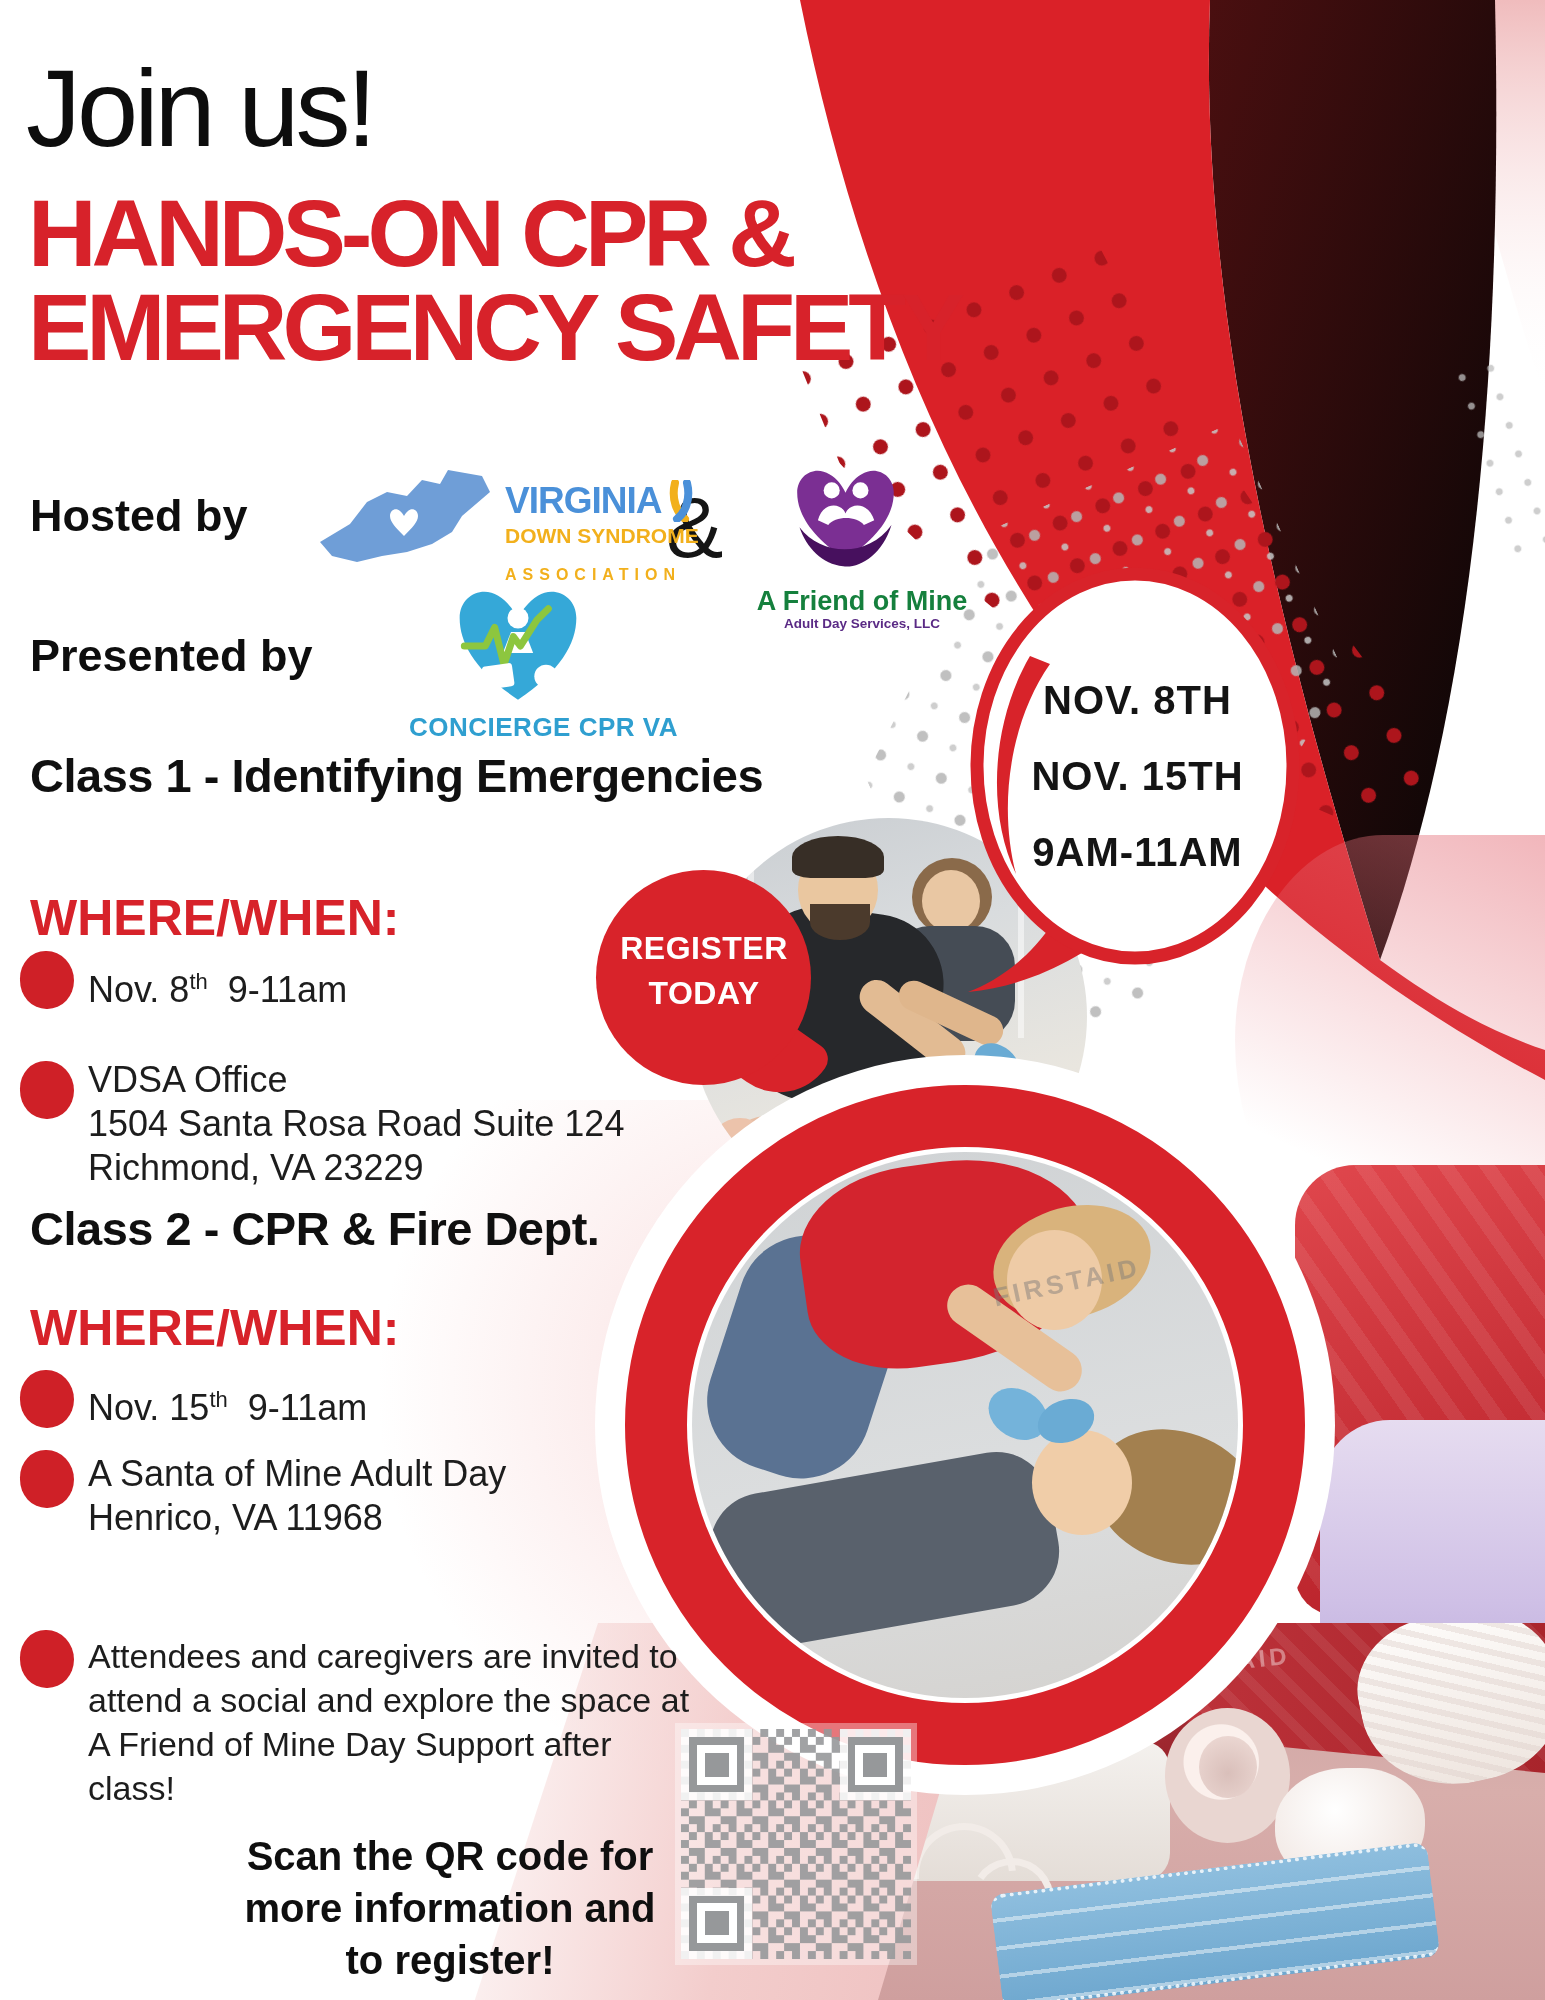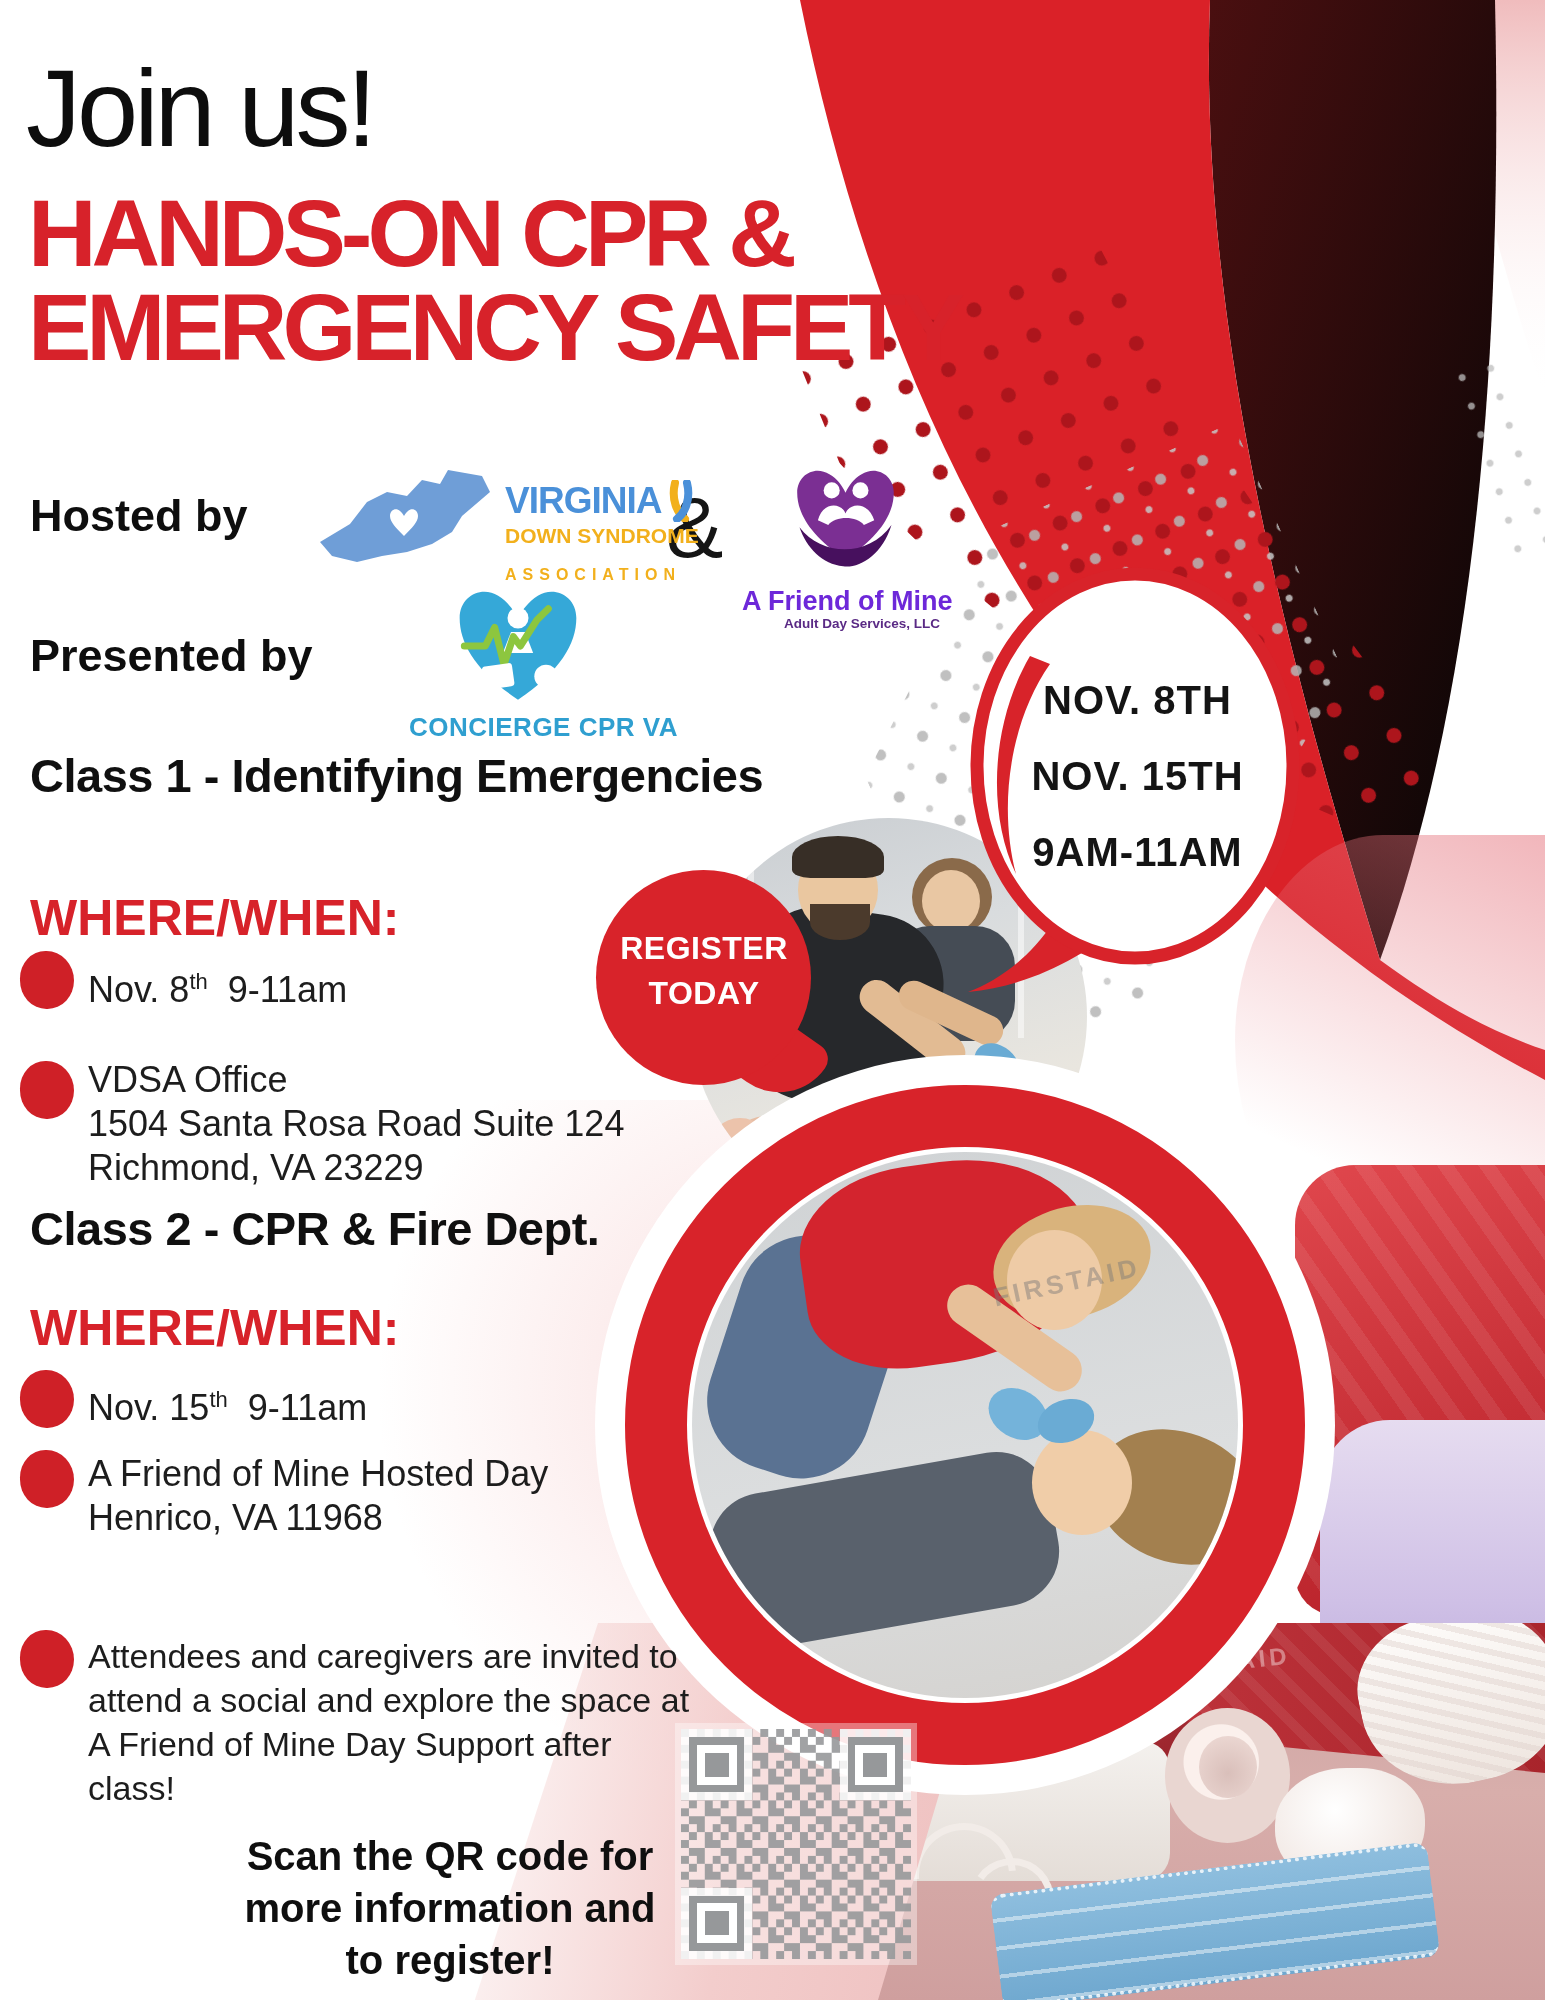--- a/index.html
+++ b/index.html
@@ -31,21 +31,21 @@
         line-height:52px;color:#0f0f0f;}
 
   
   .vdsa-map{left:312px;top:462px;}
   .vdsa-text{left:505px;top:480px;width:260px;}
   .vdsa-name{font-size:37px;font-weight:800;color:#4a90d9;letter-spacing:-1px;display:inline-block;}
   .vdsa-l2{font-size:21px;font-weight:800;color:#f2b01c;margin-top:2px;}
   .vdsa-l3{font-size:16px;font-weight:700;color:#f2b01c;letter-spacing:6px;margin-top:18px;}
   .ribbon{display:inline-block;vertical-align:top;margin-left:2px;}
   .afom-heart{left:788px;top:458px;}
-  .afom-name{left:742px;top:586px;width:240px;text-align:left;font-size:27px;font-weight:800;color:#6d28d9;}
+  .afom-name{left:742px;top:586px;width:240px;text-align:center;font-size:27px;font-weight:800;color:#15803d;}
   .afom-sub{left:742px;top:616px;width:240px;text-align:center;font-size:13.5px;font-weight:700;color:#5a2a85;}
   .ccpr-heart{left:448px;top:576px;}
   .ccpr-name{left:348px;top:712px;width:330px;text-align:right;font-size:26px;font-weight:800;color:#2f9fd0;letter-spacing:.5px;}
 
   
   .corner-svg{left:745px;top:0;}
   .gray-dots{left:875px;top:498px;width:480px;height:500px;
     background-image:radial-gradient(circle,#b5b5b5 5px,rgba(0,0,0,0) 6px),
                      radial-gradient(circle,#c6c6c6 3px,rgba(0,0,0,0) 4px);
     background-size:46px 46px,46px 46px;background-position:0 0,23px 23px;
@@ -331,21 +331,21 @@
   <div class="abs class-h c2">Class 2 - CPR &amp; Fire Dept.</div>
   <div class="abs ww ww2">WHERE/WHEN:</div>
 
   <div class="abs dot d3"></div>
   <div class="abs body-text b3">
     <span>Nov. 15</span><sup class="th">th</sup><span class="timegap">9-11am</span>
   </div>
 
   <div class="abs dot d4"></div>
   <div class="abs body-text b4">
-    <div>A Friend of Mine Hosted Day</div>
+    <div>A Santa of Mine Adult Day</div>
     <div>Henrico, VA 11968</div>
   </div>
 
   <div class="abs dot d5"></div>
   <div class="abs scan">
     <div>Scan the QR code for</div>
     <div>more information and</div>
     <div>to register!</div>
   </div>
 

